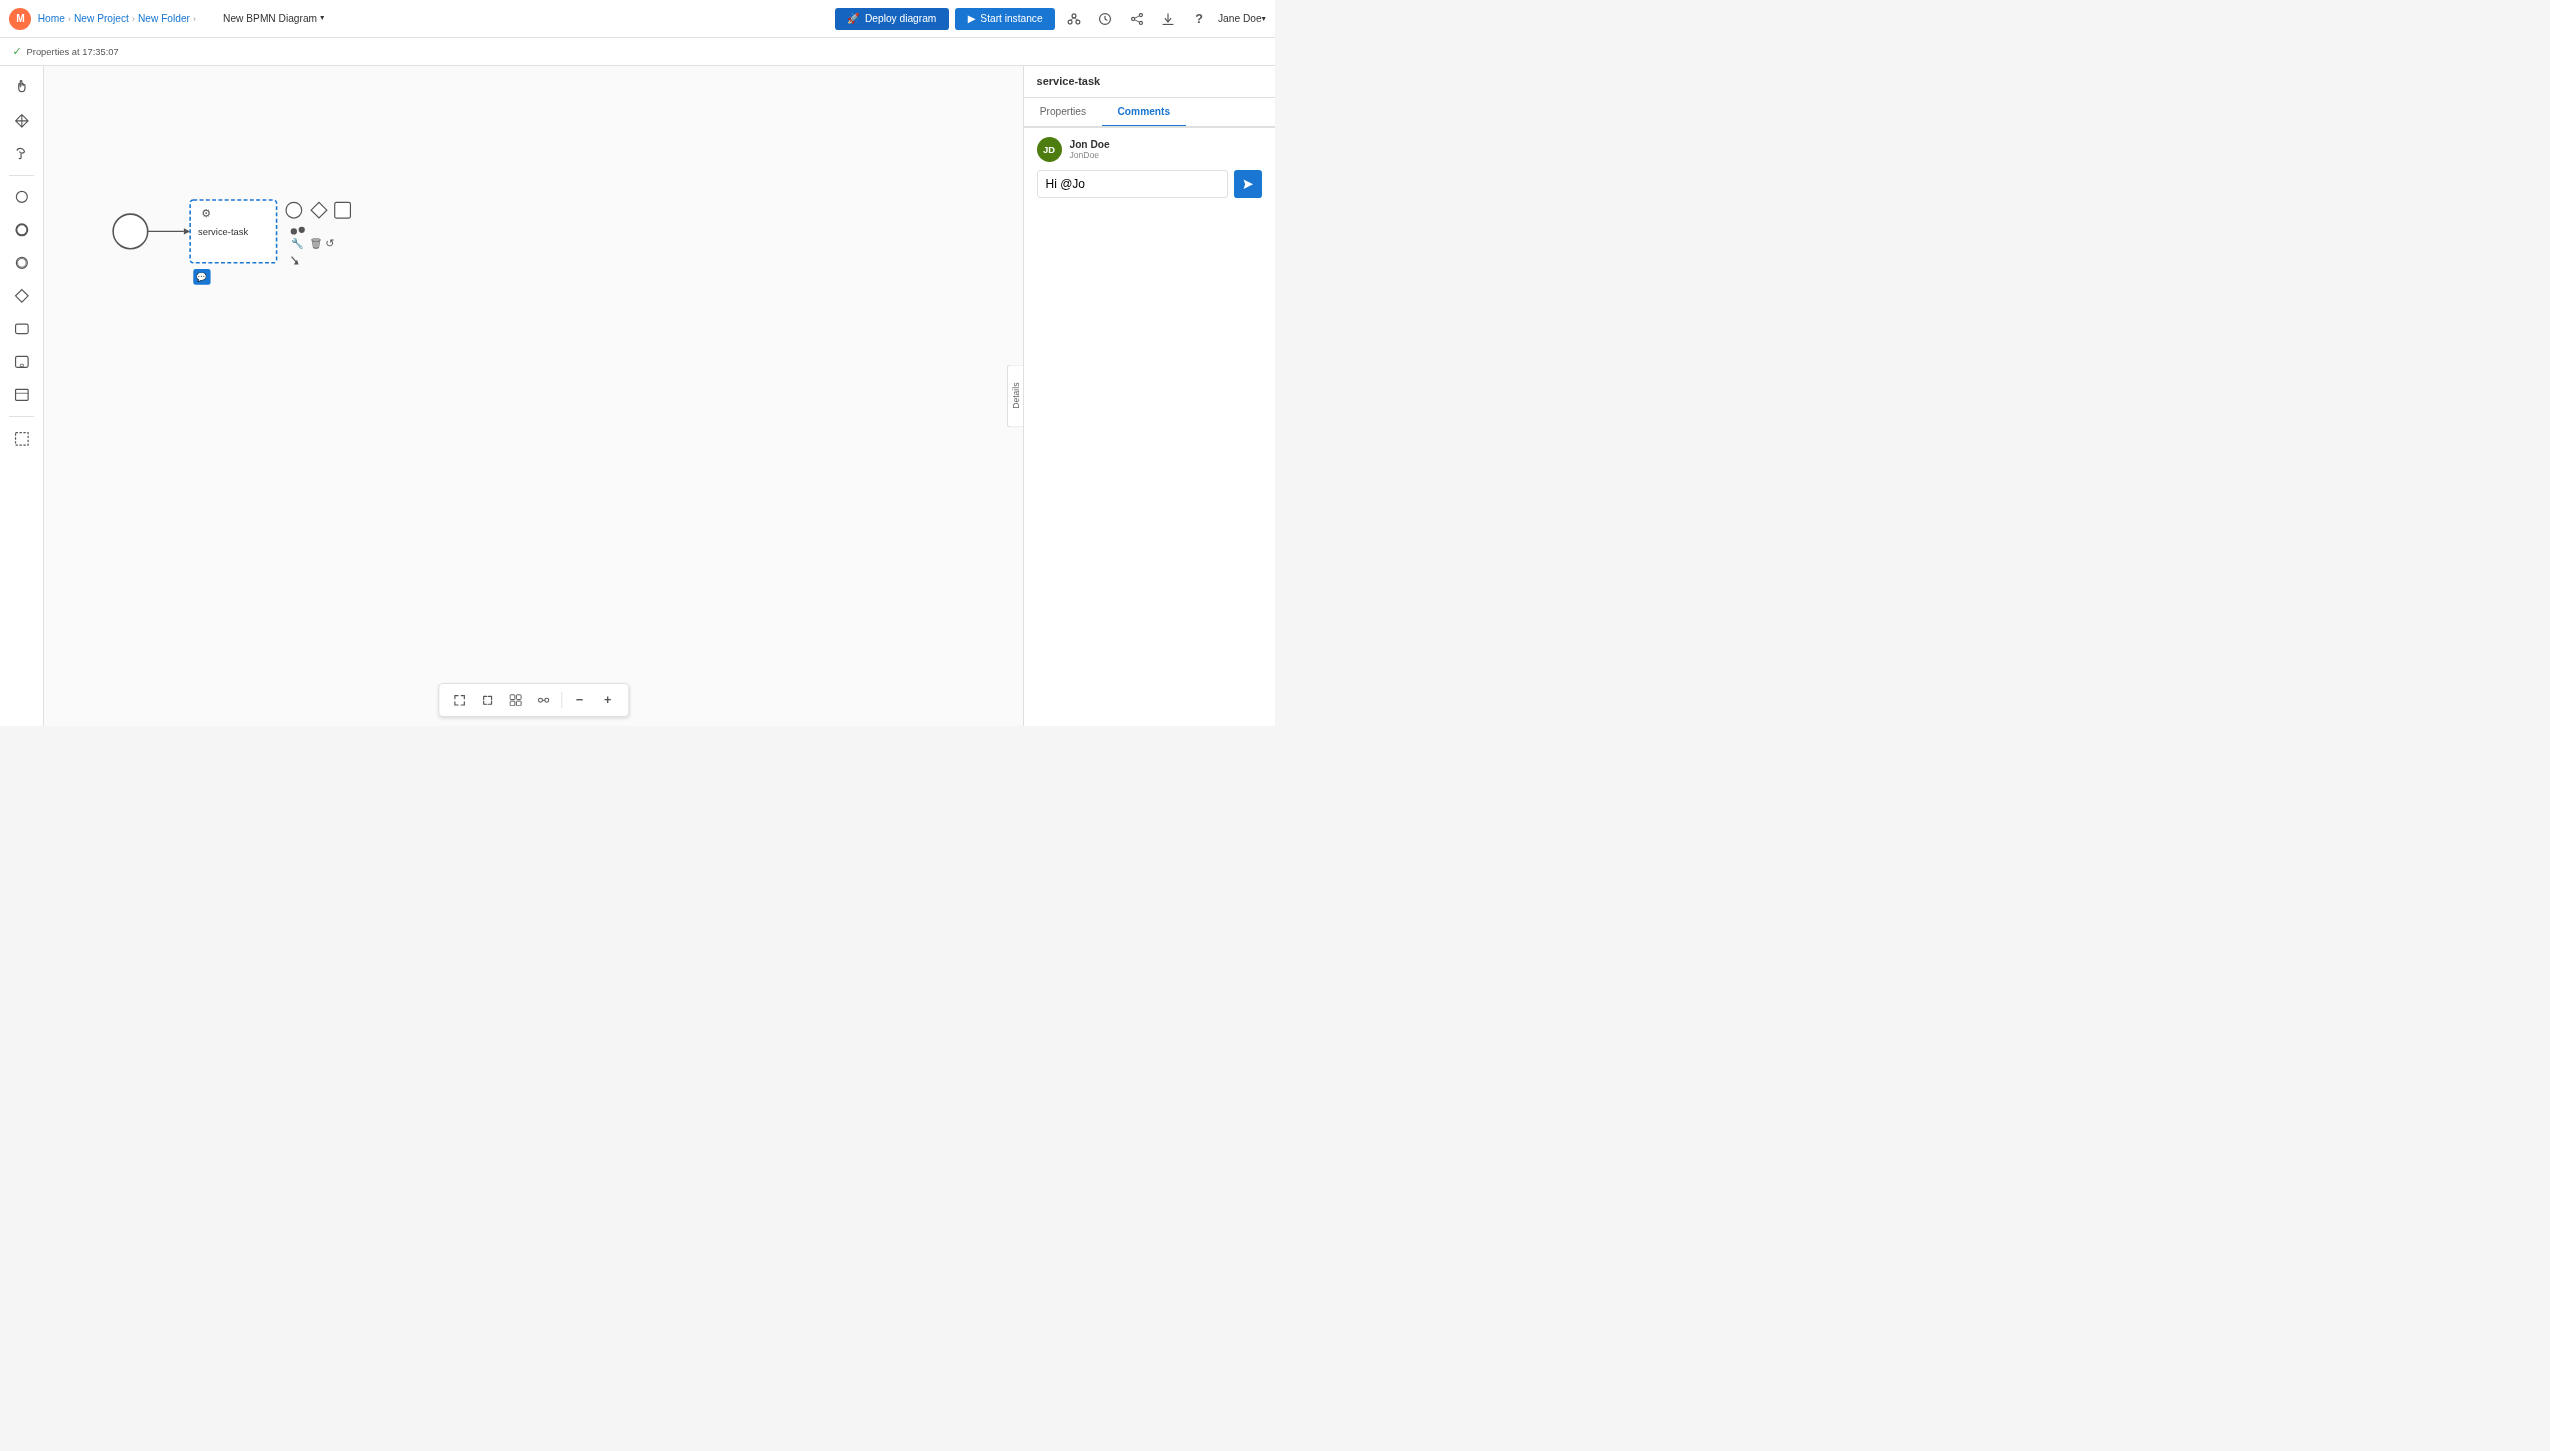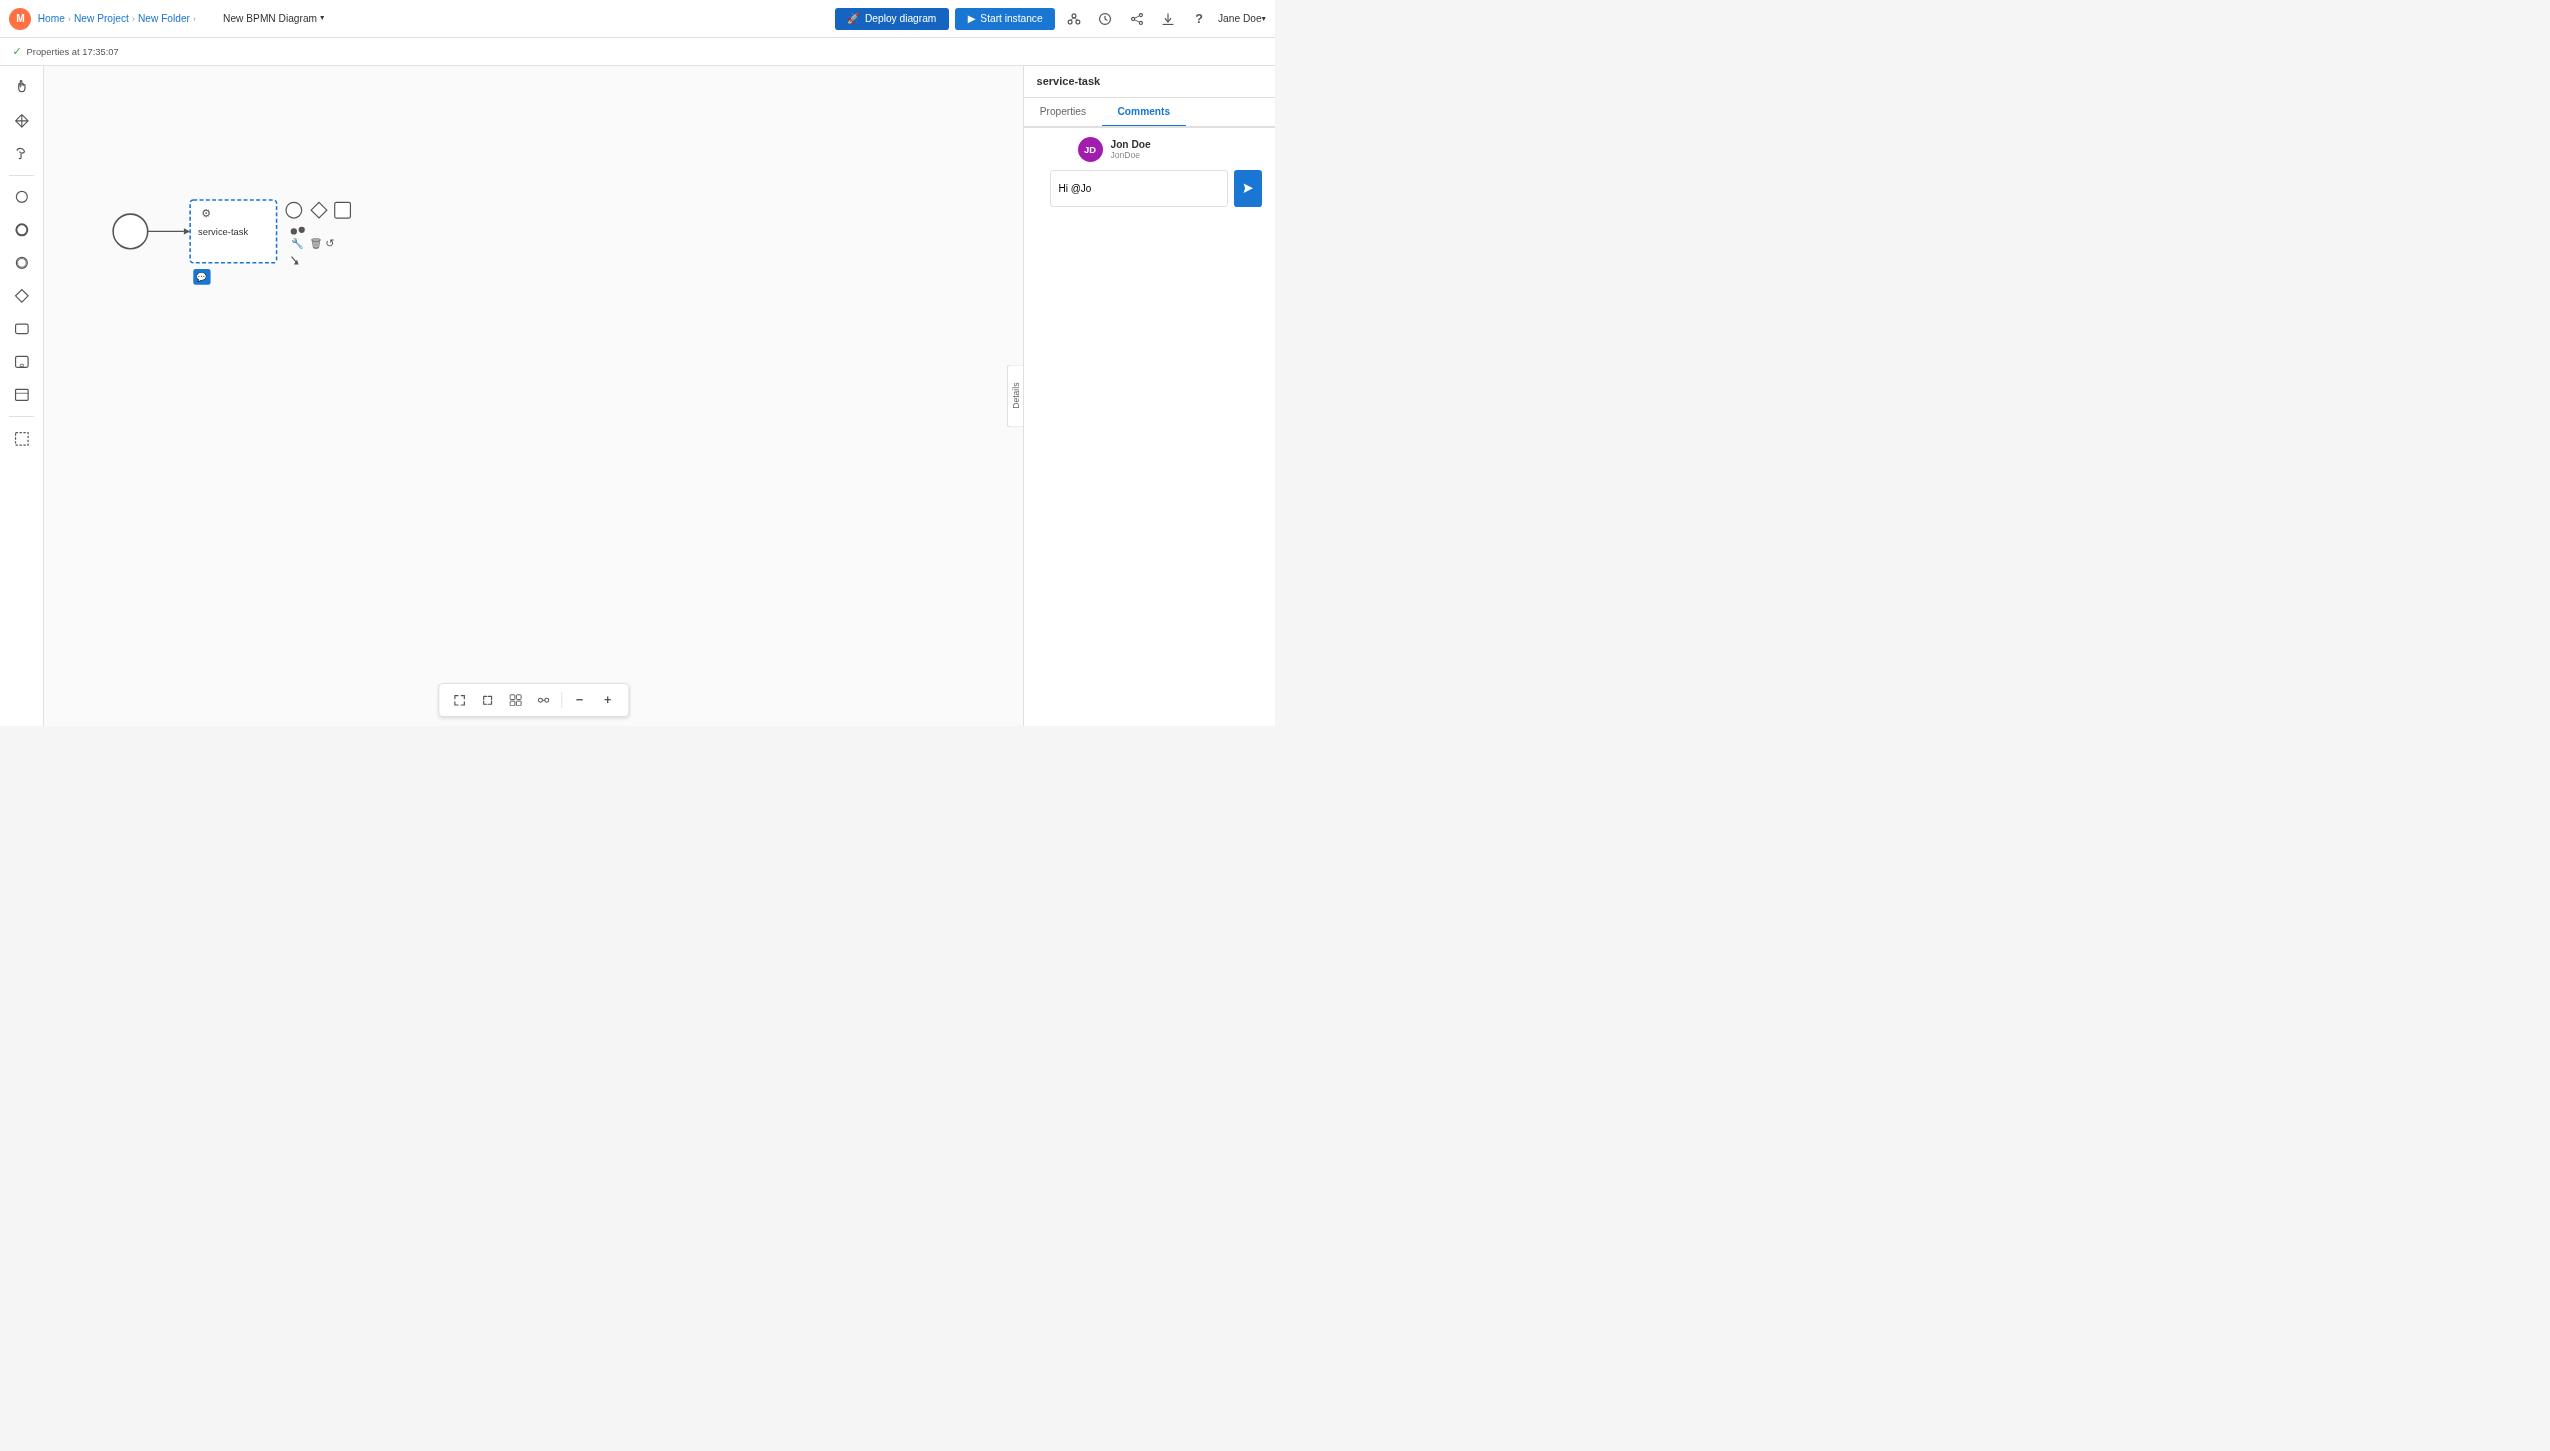--- a/index.html
+++ b/index.html
@@ -123,33 +123,33 @@
     
     
     .comment-input-area {
       border-top: 0.8px solid #e0e0e0; padding: 9.4px 12.6px;
     }
     .commenter-info {
       display: flex; align-items: center; gap: 7.9px; margin-bottom: 7.9px;
     }
     .commenter-avatar {
       width: 25px; height: 25px; border-radius: 50%;
-      background: #a21caf; color: #fff; display: flex; align-items: center; justify-content: center;
-      font-size: 9.4px; font-weight: 600; flex-shrink: 0; margin-left: 41px;
+      background: #4d7c0f; color: #fff; display: flex; align-items: center; justify-content: center;
+      font-size: 9.4px; font-weight: 600; flex-shrink: 0;
     }
     .commenter-name-block { display: flex; flex-direction: column; }
     .commenter-name { font-size: 10.2px; font-weight: 600; color: #333; }
     .commenter-handle { font-size: 8.6px; color: #888; }
     .comment-input-row {
       display: flex; gap: 6.3px; align-items: stretch;
     }
     .comment-input {
       flex: 1; border: 0.8px solid #e0e0e0; border-radius: 3.1px;
-      padding: 6.3px 7.9px; font-size: 10px; resize: none; height: 37px;
-      font-family: inherit; line-height: 1.4; margin-left: 13px;
+      padding: 6.3px 7.9px; font-size: 12px; resize: none; height: 28px;
+      font-family: inherit; line-height: 1.4;
     }
     .comment-send-btn {
       background: #1976d2; color: #fff; border: none; border-radius: 3.1px;
       width: 28px; display: flex; align-items: center; justify-content: center;
       cursor: pointer; font-size: 12.6px;
     }
     
     
     .diagram-svg { position: absolute; top: 0; left: 0; }
   </style>

